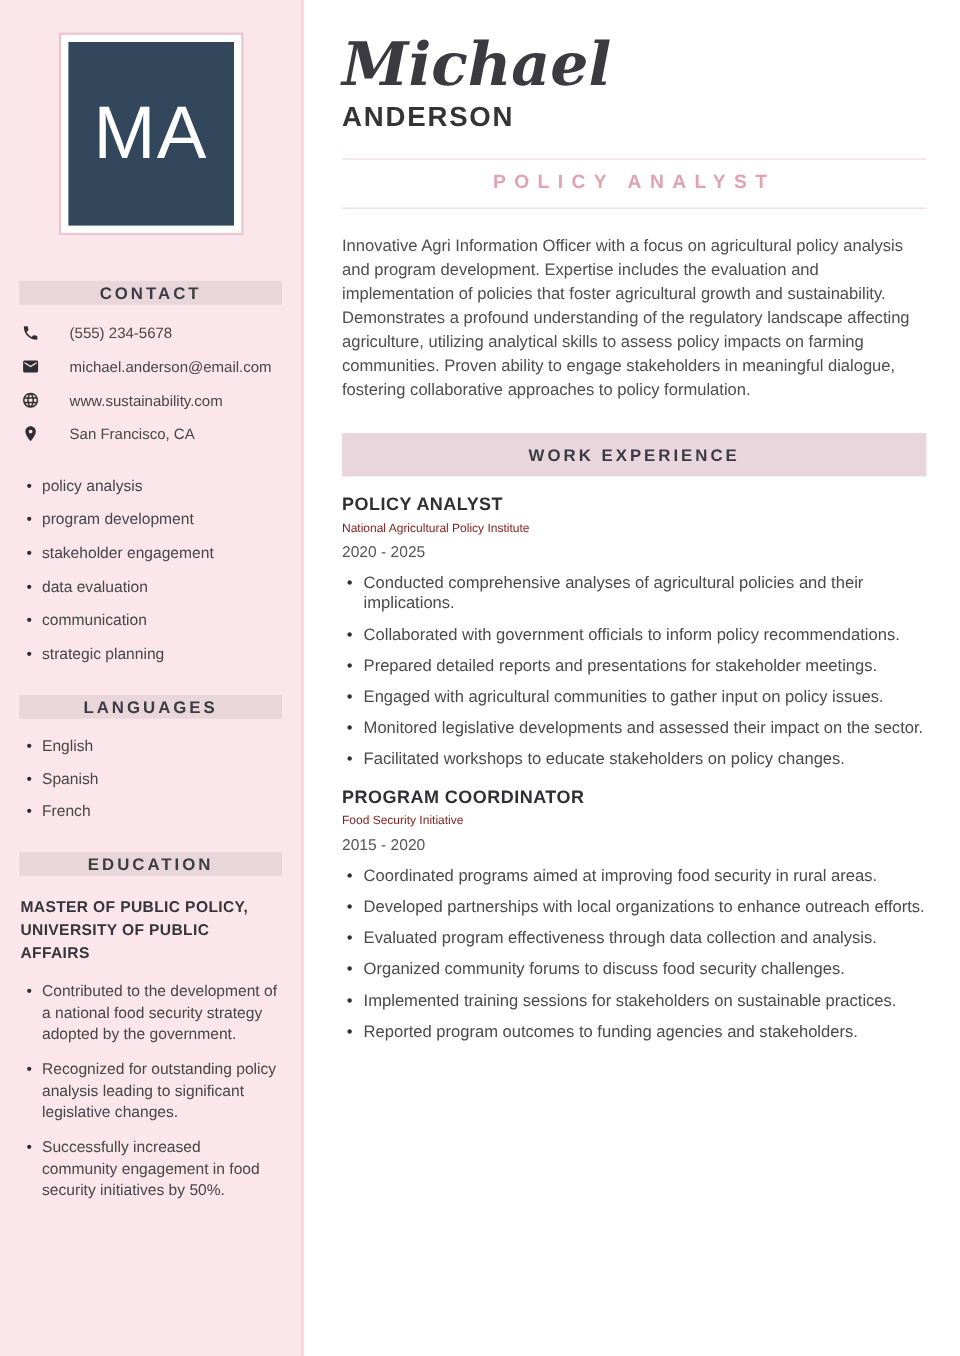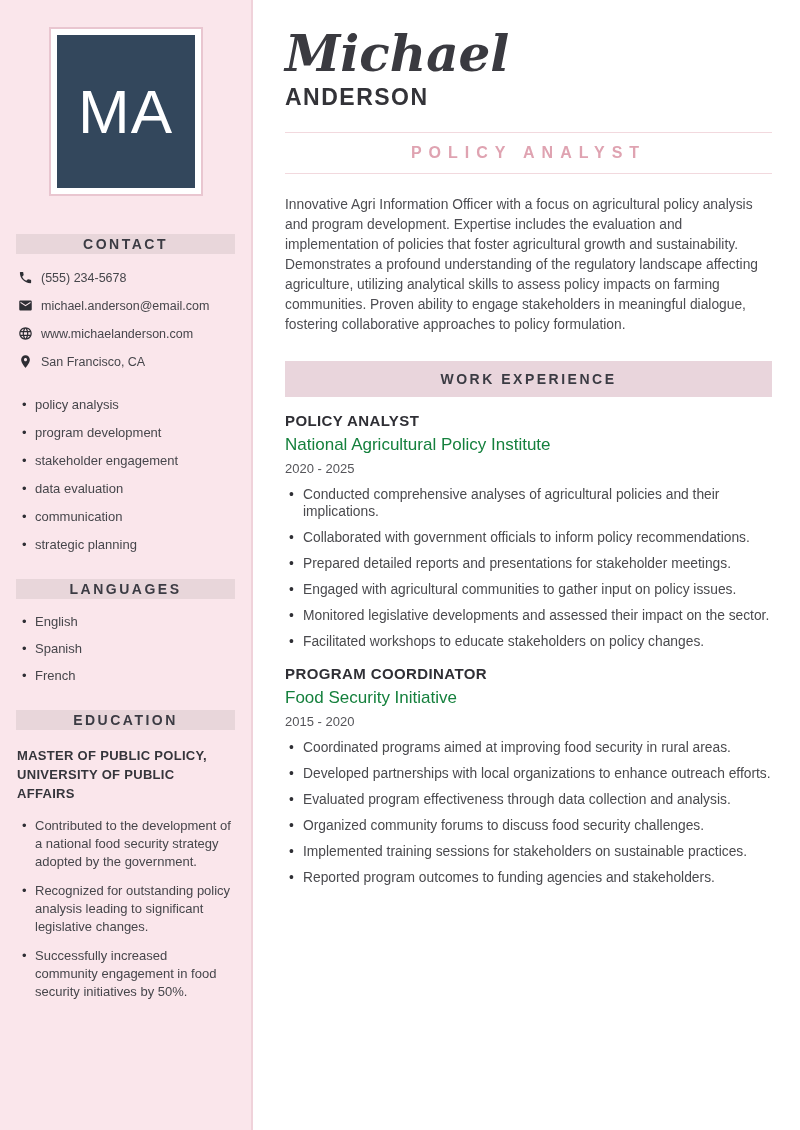--- a/index.html
+++ b/index.html
@@ -60,21 +60,21 @@
   .mt-contact { margin-top: 38px; }
   .mt-skills { margin-top: 29px; }
   .mt-langs { margin-top: 26px; }
   .mt-edu { margin-top: 26px; }
   .mt-ach { margin-top: 32px; }
 
   .contact-list { padding: 16px 18px 0 18px; }
   .contact-row {
     display: flex;
     align-items: center;
-    gap: 8px;
+    gap: 25px;
     margin-bottom: 13px;
     font-size: 12.5px;
     color: #46464b;
   }
   .contact-row svg { width: 15px; height: 15px; fill: #2e2e34; flex: 0 0 15px; }
 
   ul.side-list {
     list-style: none;
     padding: 14px 18px 0 22px;
   }
@@ -157,22 +157,22 @@
     color: #3b3b43;
   }
   .job { margin-top: 15px; }
   .job-role {
     font-size: 15px;
     font-weight: bold;
     letter-spacing: 0.4px;
     color: #2f2f35;
   }
   .job-company {
-    font-size: 17px;
-    color: #15803d;
+    font-size: 10px;
+    color: #7f1d1d;
     margin-top: 6px;
   }
   .job-dates {
     font-size: 13px;
     color: #55555a;
     margin-top: 6px;
   }
   ul.job-bullets {
     list-style: none;
     margin-top: 10px;
@@ -215,21 +215,21 @@
       <div class="contact-row">
         <svg viewBox="0 0 24 24">
             <path d="M20 4H4c-1.1 0-1.99.9-1.99 2L2 18c0 1.1.9 2 2 2h16c1.1 0 2-.9 2-2V6c0-1.1-.9-2-2-2zm0 4l-8 5-8-5V6l8 5 8-5v2z"></path>
           </svg>
         <span>michael.anderson@email.com</span>
       </div>
       <div class="contact-row">
         <svg viewBox="0 0 24 24">
             <path d="M11.99 2C6.47 2 2 6.48 2 12s4.47 10 9.99 10C17.52 22 22 17.52 22 12S17.52 2 11.99 2zm6.93 6h-2.95c-.32-1.25-.78-2.45-1.38-3.56 1.84.63 3.37 1.91 4.33 3.56zM12 4.04c.83 1.2 1.48 2.53 1.91 3.96h-3.82c.43-1.43 1.08-2.76 1.91-3.96zM4.26 14C4.1 13.36 4 12.69 4 12s.1-1.36.26-2h3.38c-.08.66-.14 1.32-.14 2s.06 1.34.14 2H4.26zm.82 2h2.95c.32 1.25.78 2.45 1.38 3.56-1.84-.63-3.37-1.9-4.33-3.56zm2.95-8H5.08c.96-1.66 2.49-2.93 4.33-3.56C8.81 5.55 8.35 6.75 8.03 8zM12 19.96c-.83-1.2-1.48-2.53-1.91-3.96h3.82c-.43 1.43-1.08 2.76-1.91 3.96zM14.34 14H9.66c-.09-.66-.16-1.32-.16-2s.07-1.35.16-2h4.68c.09.65.16 1.32.16 2s-.07 1.34-.16 2zm.25 5.56c.6-1.11 1.06-2.31 1.38-3.56h2.95c-.96 1.65-2.49 2.93-4.33 3.56zM16.36 14c.08-.66.14-1.32.14-2s-.06-1.34-.14-2h3.38c.16.64.26 1.31.26 2s-.1 1.36-.26 2h-3.38z"></path>
           </svg>
-        <span>www.michaelanderson.com</span>
+        <span>www.sustainability.com</span>
       </div>
       <div class="contact-row">
         <svg viewBox="0 0 24 24">
             <path d="M12 2C8.13 2 5 5.13 5 9c0 5.25 7 13 7 13s7-7.75 7-13c0-3.87-3.13-7-7-7zm0 9.5c-1.38 0-2.5-1.12-2.5-2.5s1.12-2.5 2.5-2.5 2.5 1.12 2.5 2.5-1.12 2.5-2.5 2.5z"></path>
           </svg>
         <span>San Francisco, CA</span>
       </div>
     </div>
 
     <ul class="side-list">

